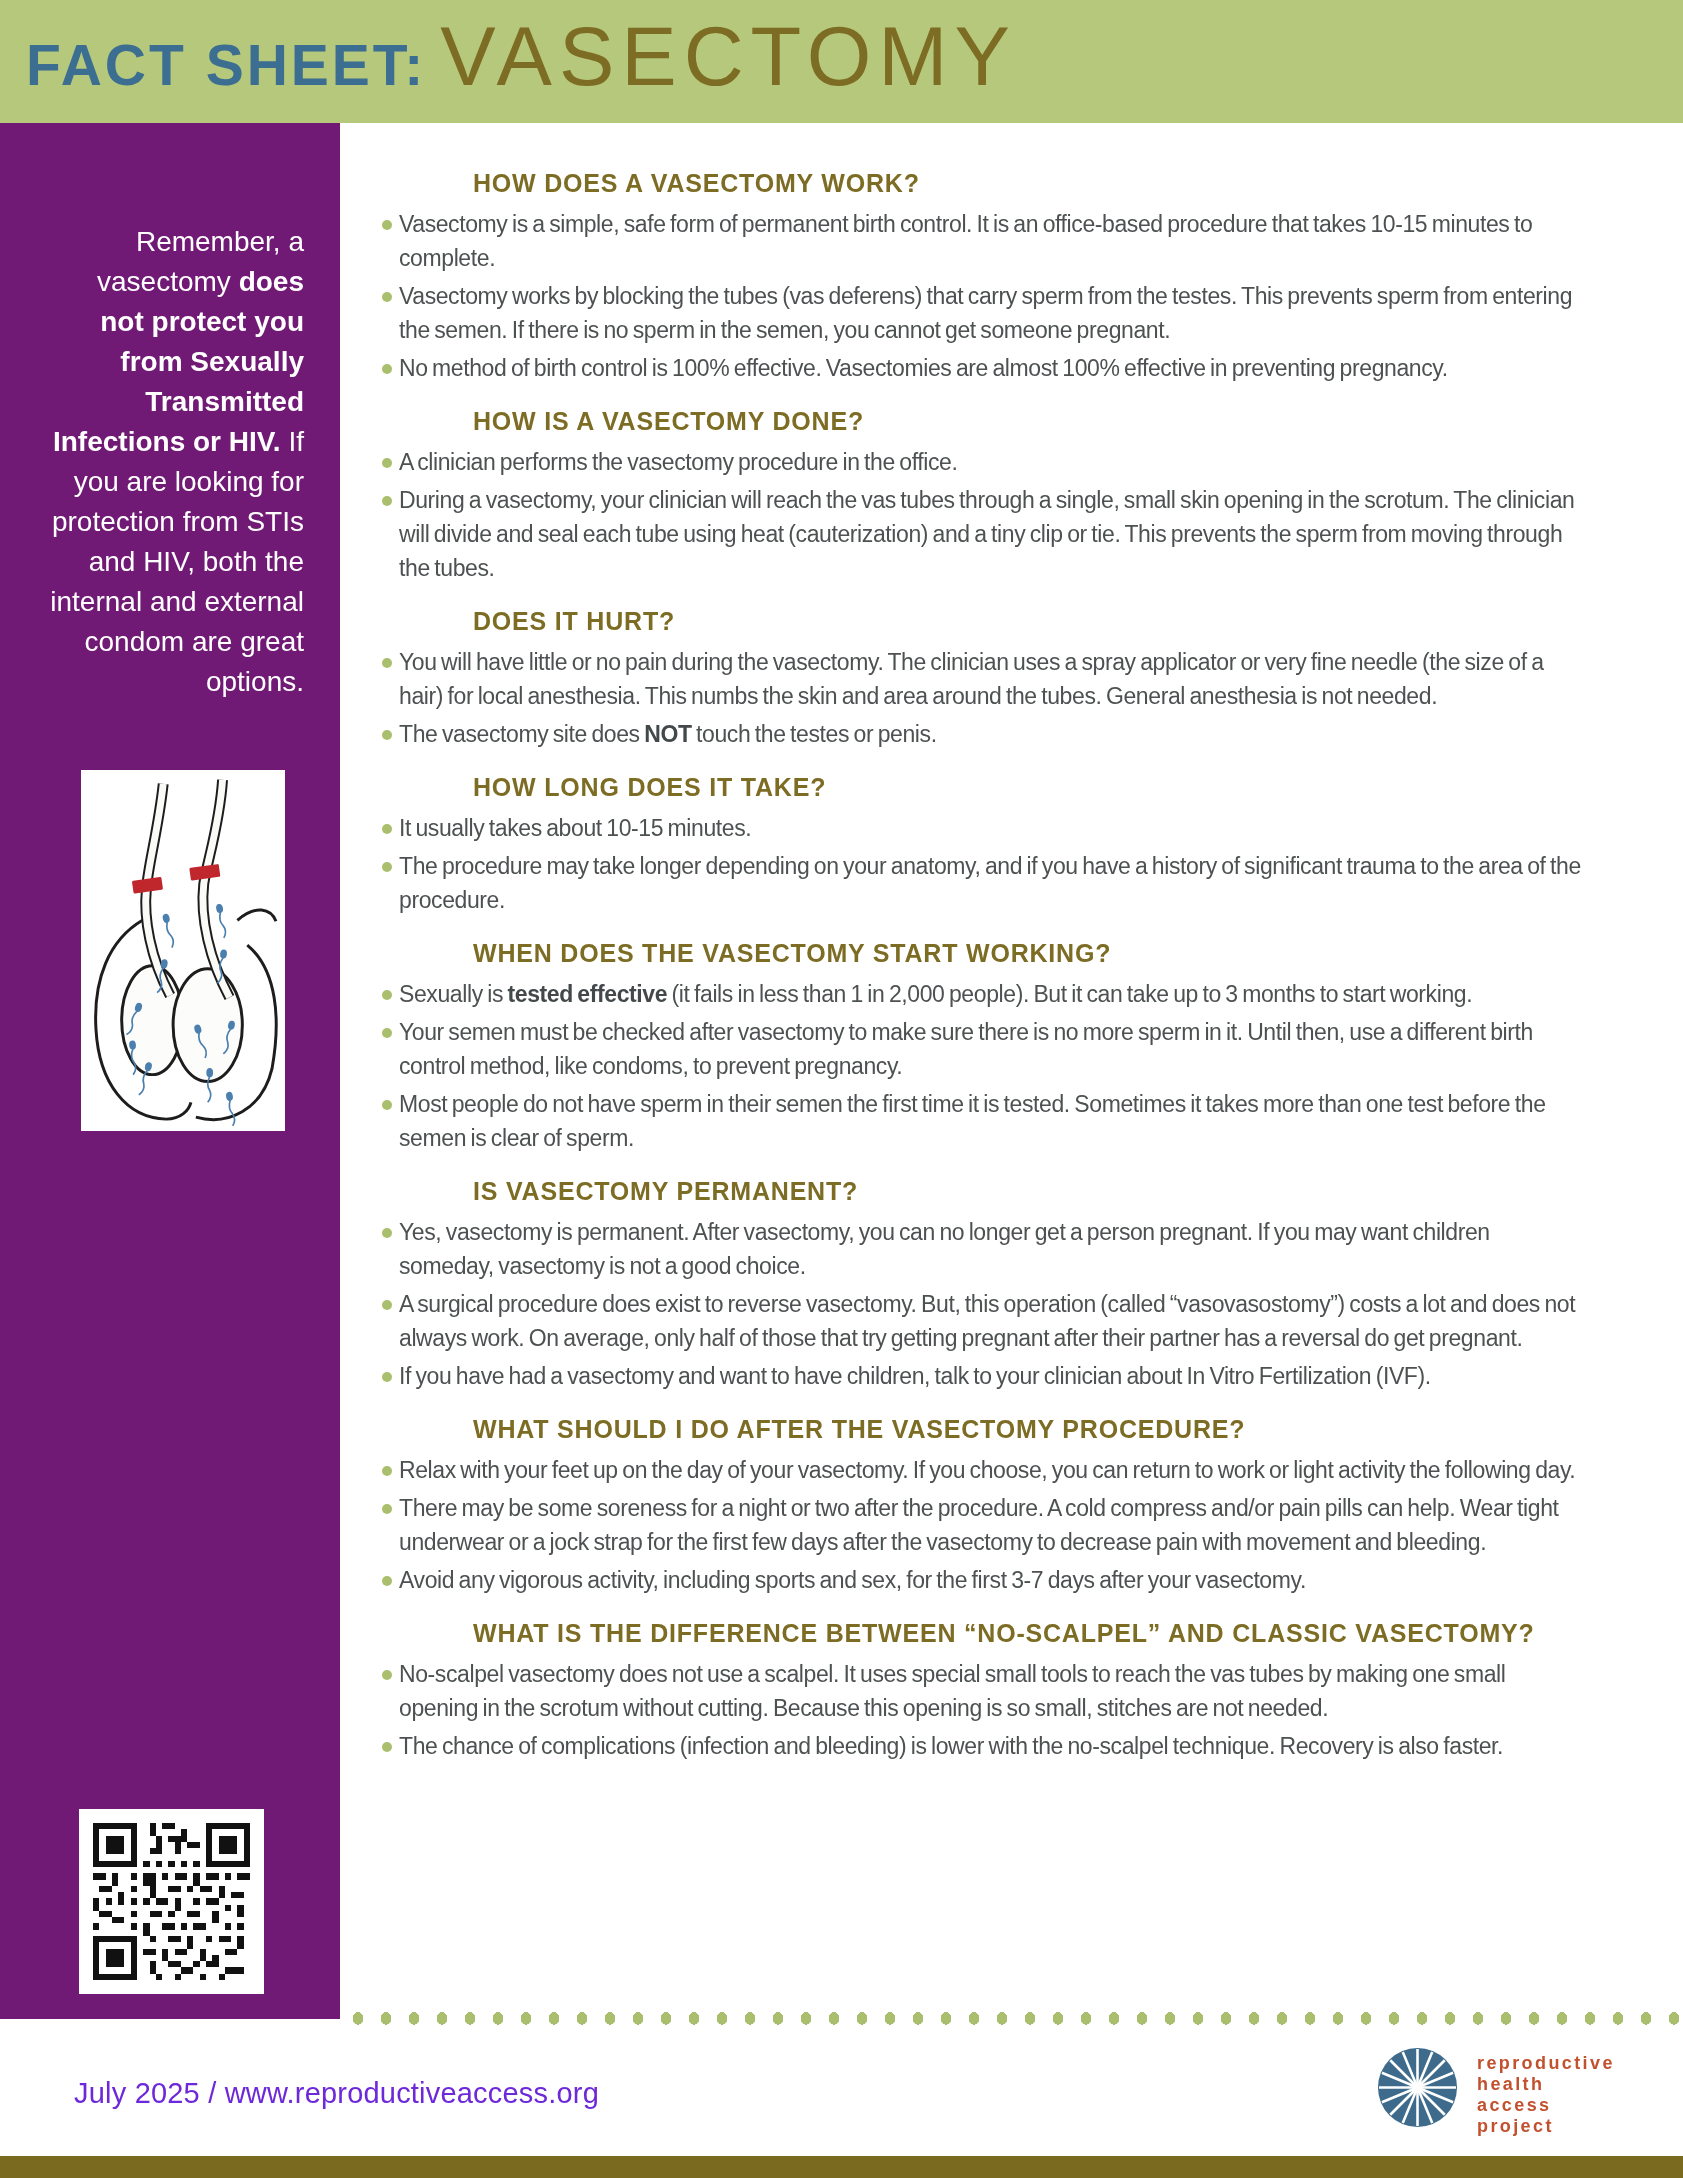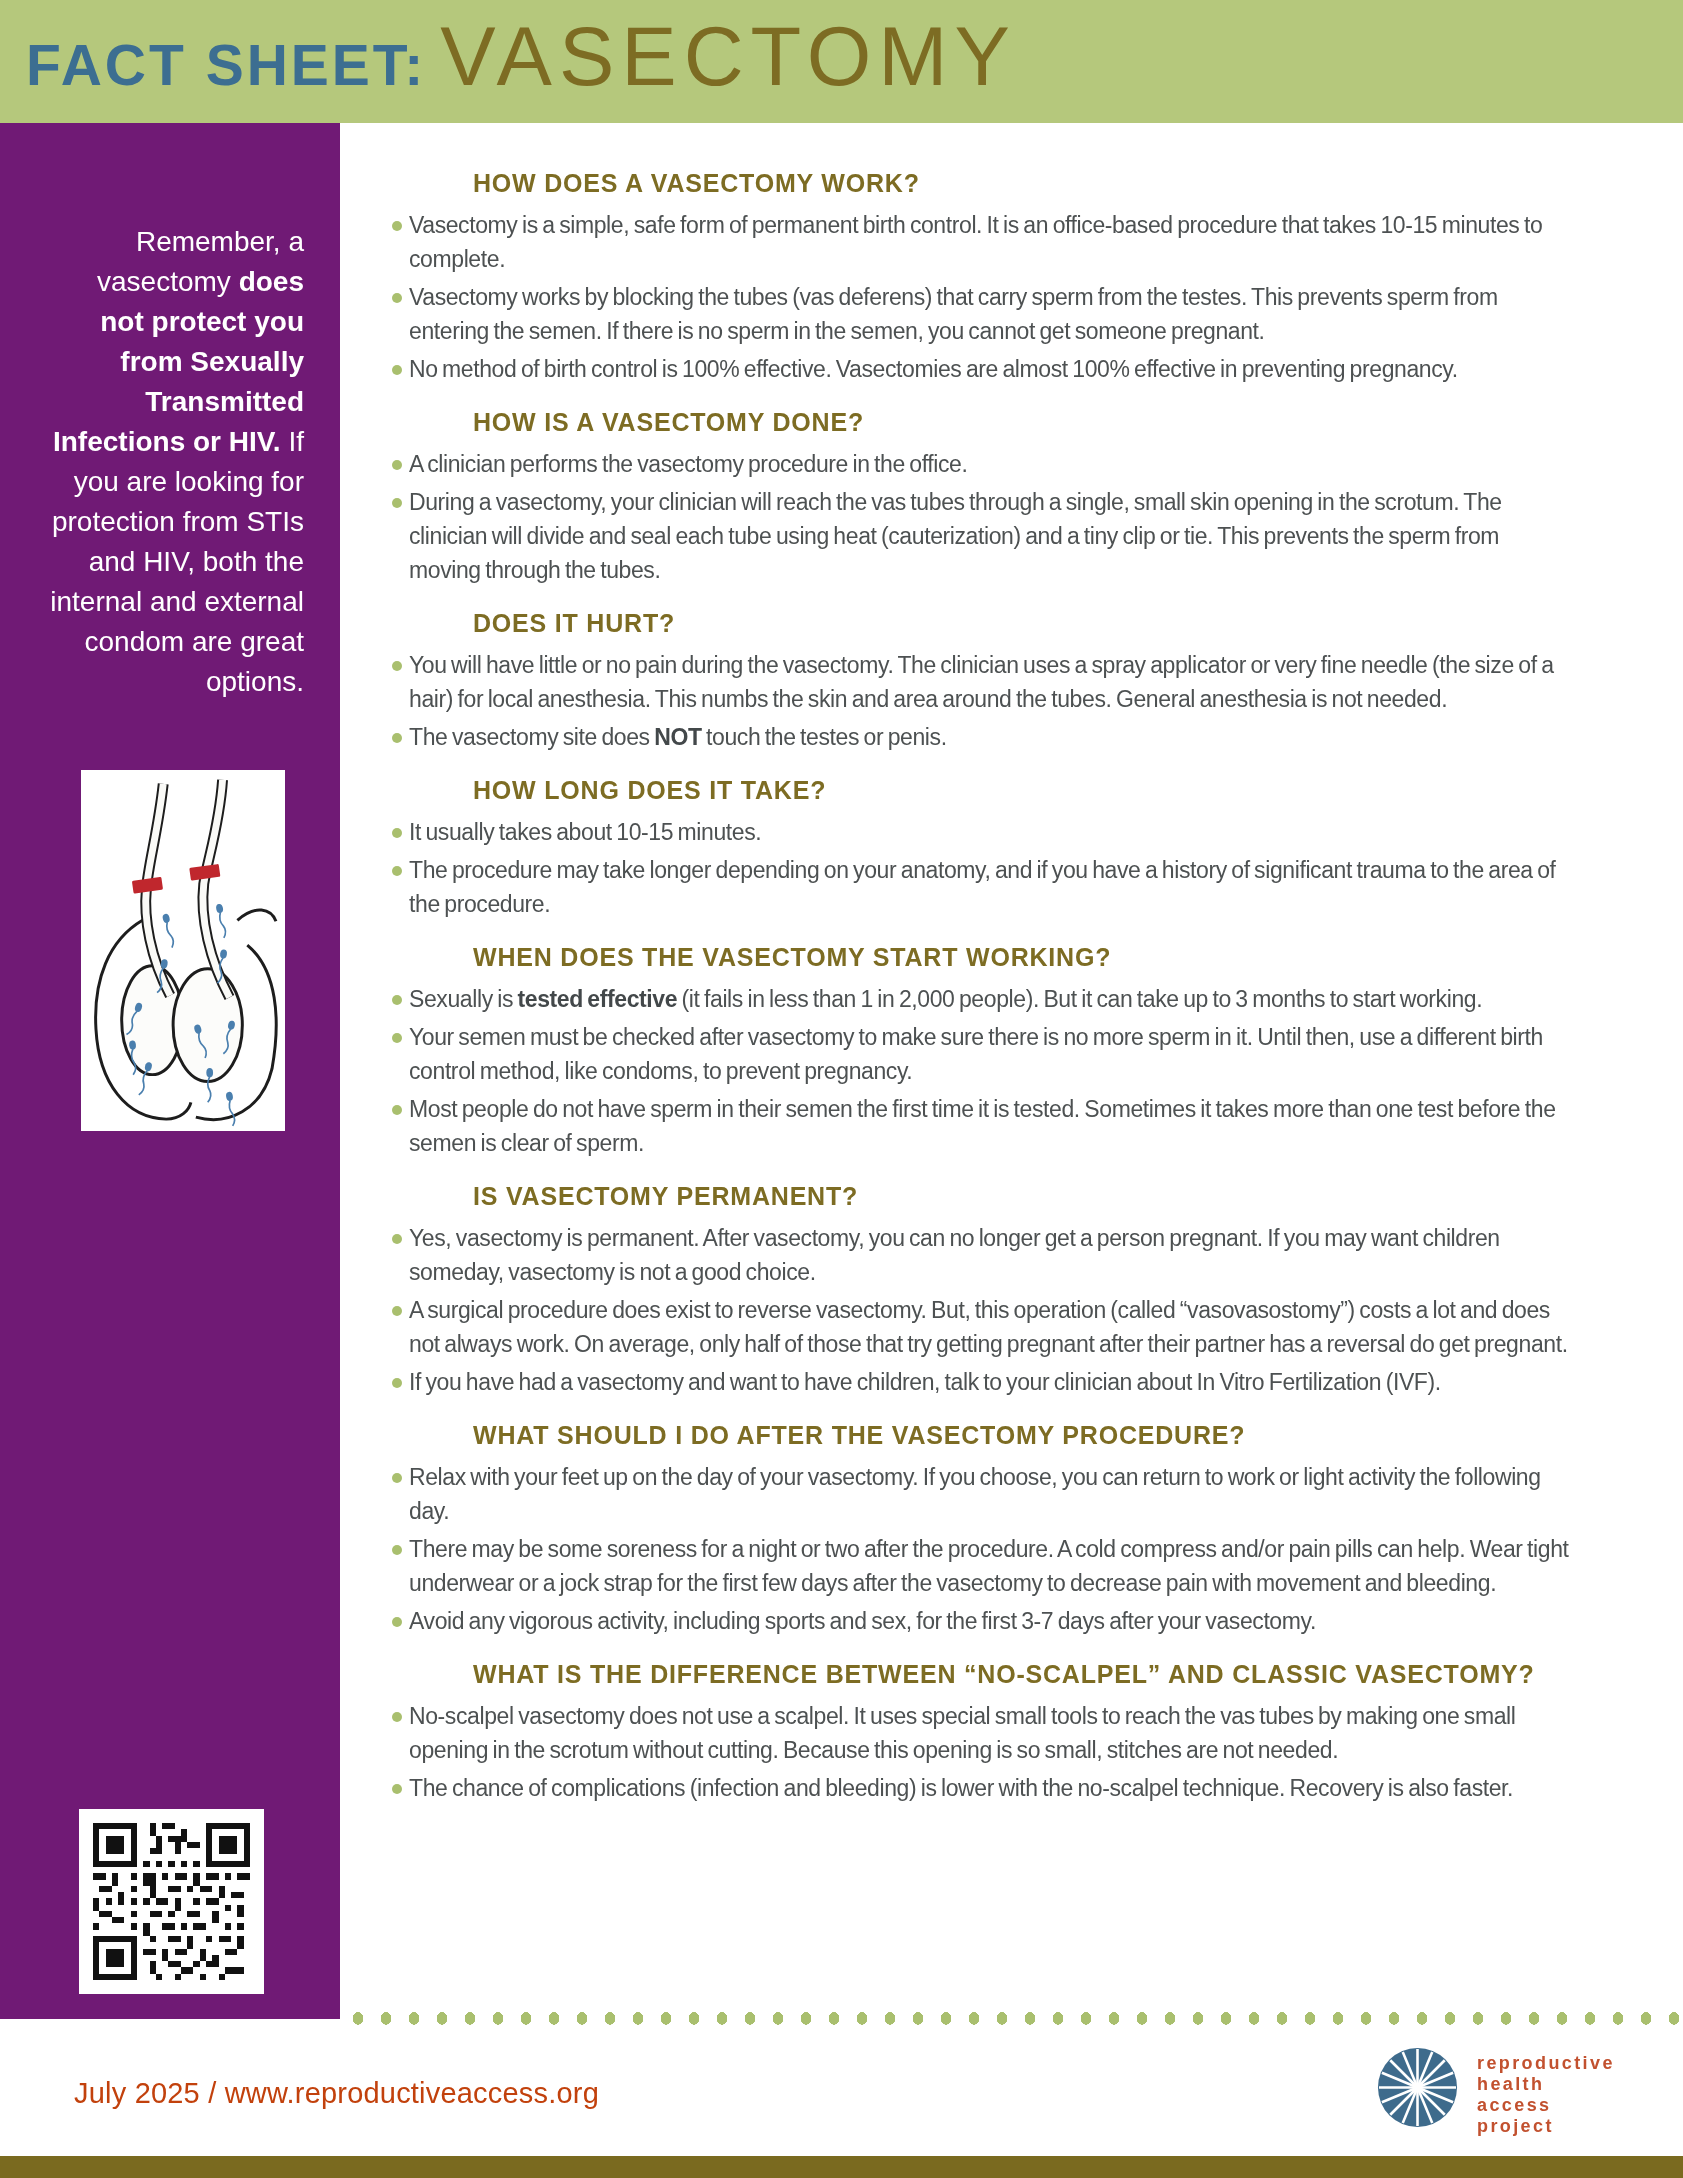--- a/index.html
+++ b/index.html
@@ -22,34 +22,34 @@
   .qr{position:absolute;left:79px;top:1686px;width:185px;height:185px;background:#ffffff;
       box-sizing:border-box;padding:14px;}
   .qr svg{width:100%;height:100%;display:block;}
 
   
   .main{position:absolute;left:340px;top:123px;width:1343px;box-sizing:border-box;
         padding:46px 99px 0 42px;}
   .main h2{color:#7d6c23;font-size:25px;font-weight:700;letter-spacing:0.8px;
            margin:22px 0 9px 91px;}
   .main section:first-child h2{margin-top:0;}
-  .main ul{list-style:none;margin:10px;padding:0;}
+  .main ul{list-style:none;margin:0;padding:0;}
   .main li{position:relative;padding-left:17px;font-size:23px;line-height:34px;color:#4d5152;
            letter-spacing:-0.4px;word-spacing:-1.5px;margin-bottom:4px;}
   .main li::before{content:"";position:absolute;left:0;top:13px;width:10px;height:10px;
            border-radius:50%;background:#a9bf6e;}
   .main li strong{font-weight:700;color:#43484a;}
 
   
   .dots{position:absolute;left:348px;top:2011px;width:1335px;height:15px;
         background-image:radial-gradient(5.4px 6.4px at 10px 7.4px,#a9bf6e 96%,rgba(0,0,0,0));
         background-size:28px 15px;background-repeat:repeat-x;}
 
   
-  .dateline{position:absolute;left:74px;top:2077px;color:#c2410c;font-size:29px;
+  .dateline{position:absolute;left:74px;top:2077px;color:#6d28d9;font-size:29px;
             letter-spacing:0.2px;text-align:center;}
   .logo{position:absolute;left:1376px;top:2045px;display:flex;align-items:flex-start;}
   .logo-icon{width:83px;height:85px;}
   .logo-text{margin-left:18px;margin-top:8px;color:#c2512f;font-size:18px;font-weight:700;
              letter-spacing:2.4px;line-height:21px;text-transform:lowercase;}
   .bottom-band{position:absolute;left:0;top:2156px;width:1683px;height:22px;background:#7a6a1f;}
 </style>
 </head>
 <body>
 

